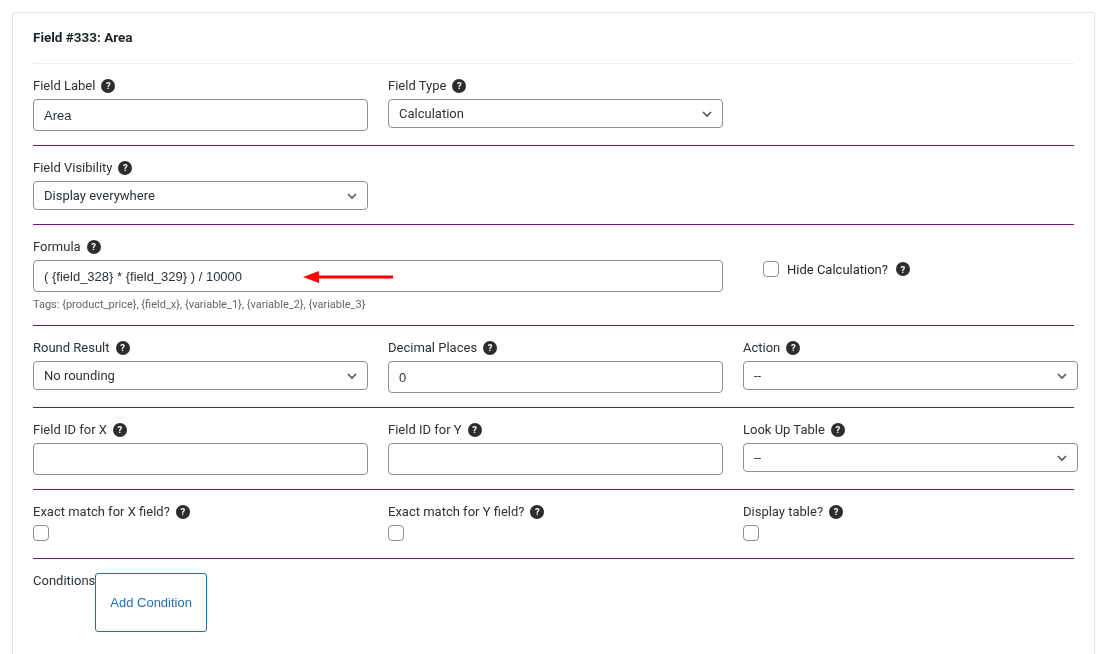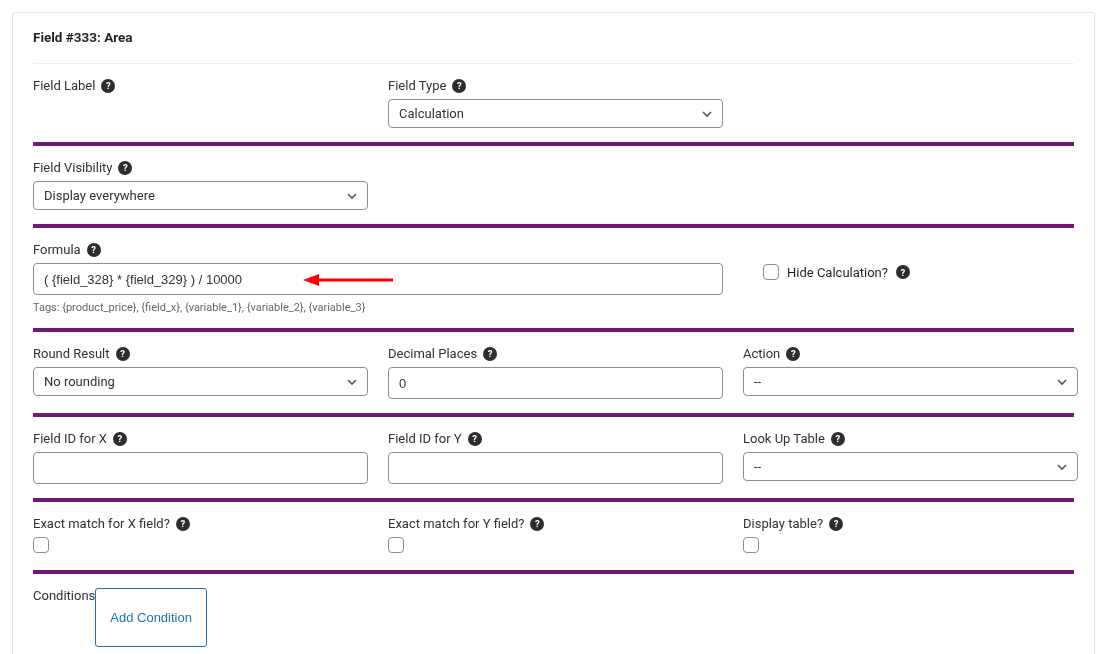--- a/index.html
+++ b/index.html
@@ -25,21 +25,21 @@
     .section-sep {
       border: none;
       border-top: 1px solid #eee;
       margin: 0 0 14px 0;
     }
     .row {
       display: flex;
       gap: 20px;
       align-items: flex-start;
       padding-bottom: 14px;
-      border-bottom: 4px solid #701a75;
+      border-bottom: 1px solid #701a75;
       margin-bottom: 14px;
     }
     .row.no-border { border-bottom: none; margin-bottom: 10px; padding-bottom: 8px; }
     .row. 
     .col { flex: 0 0 335px; }
     .col-1 { flex: 0 0 335px; }
     .col-2 { flex: 0 0 335px; }
     .col-3 { flex: 0 0 335px; }
     .col-wide { flex: 0 0 690px; }
     .col-right { flex: 0 0 335px; }
@@ -150,20 +150,21 @@
 <div class="panel">
   <div class="panel-title">Field #333: Area</div>
   <hr class="section-sep">
 
   <div class="row">
     <div class="col-1">
       <div class="label-row">
         <span>Field Label</span>
         <span class="help-icon">?</span>
       </div>
+      <input type="text" class="text-input" value="Area" style="">
     </div>
     <div class="col-2">
       <div class="label-row">
         <span>Field Type</span>
         <span class="help-icon">?</span>
       </div>
       <div class="select">
         <div class="select-display">
             <span>Calculation</span>
           </div>

